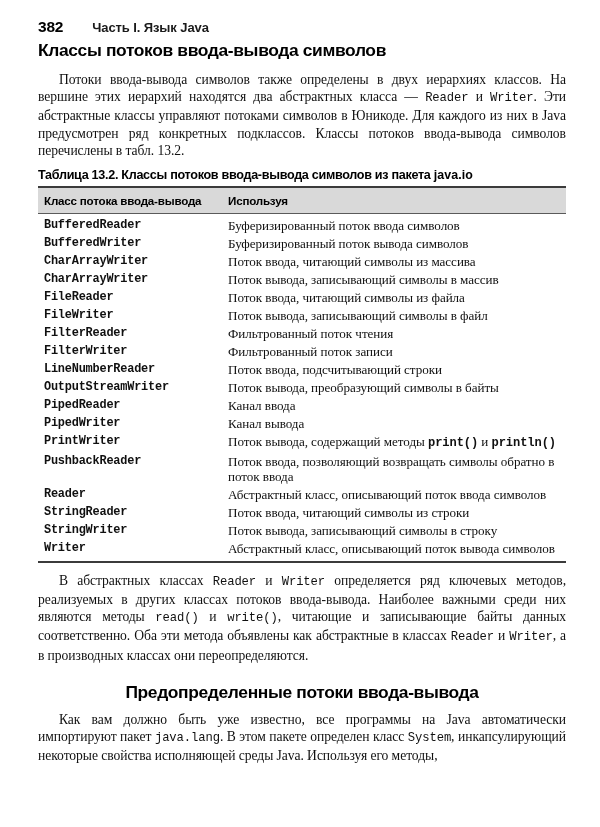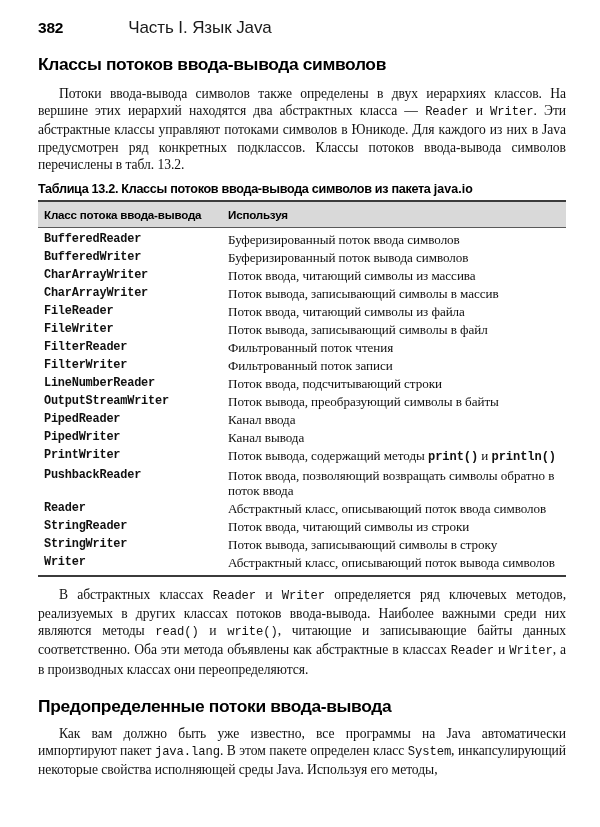--- a/index.html
+++ b/index.html
@@ -27,50 +27,50 @@
     left: 38px;
     top: 18px;
     width: 528px;
   }
 
   
   .runhead {
     display: flex;
     align-items: baseline;
     font-family: "Liberation Sans", "DejaVu Sans", sans-serif;
-    margin-bottom: 16px;
-    gap: 36px;
+    margin-bottom: 4px;
   }
   .folio {
     font-size: 15.5px;
     font-weight: bold;
     letter-spacing: -0.2px;
     color: #000;
   }
   .runhead-title {
-    font-size: 17px;
-    font-weight: normal;
+    font-size: 13px;
+    font-weight: bold;
     margin-left: 29px;
     color: #1a1a1a;
     letter-spacing: -0.1px;
   }
 
   
   h1.sect {
     font-family: "Liberation Sans", "DejaVu Sans", sans-serif;
     font-size: 17.4px;
     font-weight: bold;
     letter-spacing: -0.35px;
     margin: 0 0 11px 0;
     color: #000;
     line-height: 1.15;
   }
   h1.sect.second {
     margin-top: 18px;
     margin-bottom: 9px;
+    text-align: center;
   }
 
   
   p.body {
     font-size: 13.6px;
     line-height: 17.2px;
     margin: 0 0 3px 0;
     text-align: justify;
     text-indent: 21px;
     letter-spacing: -0.05px;

